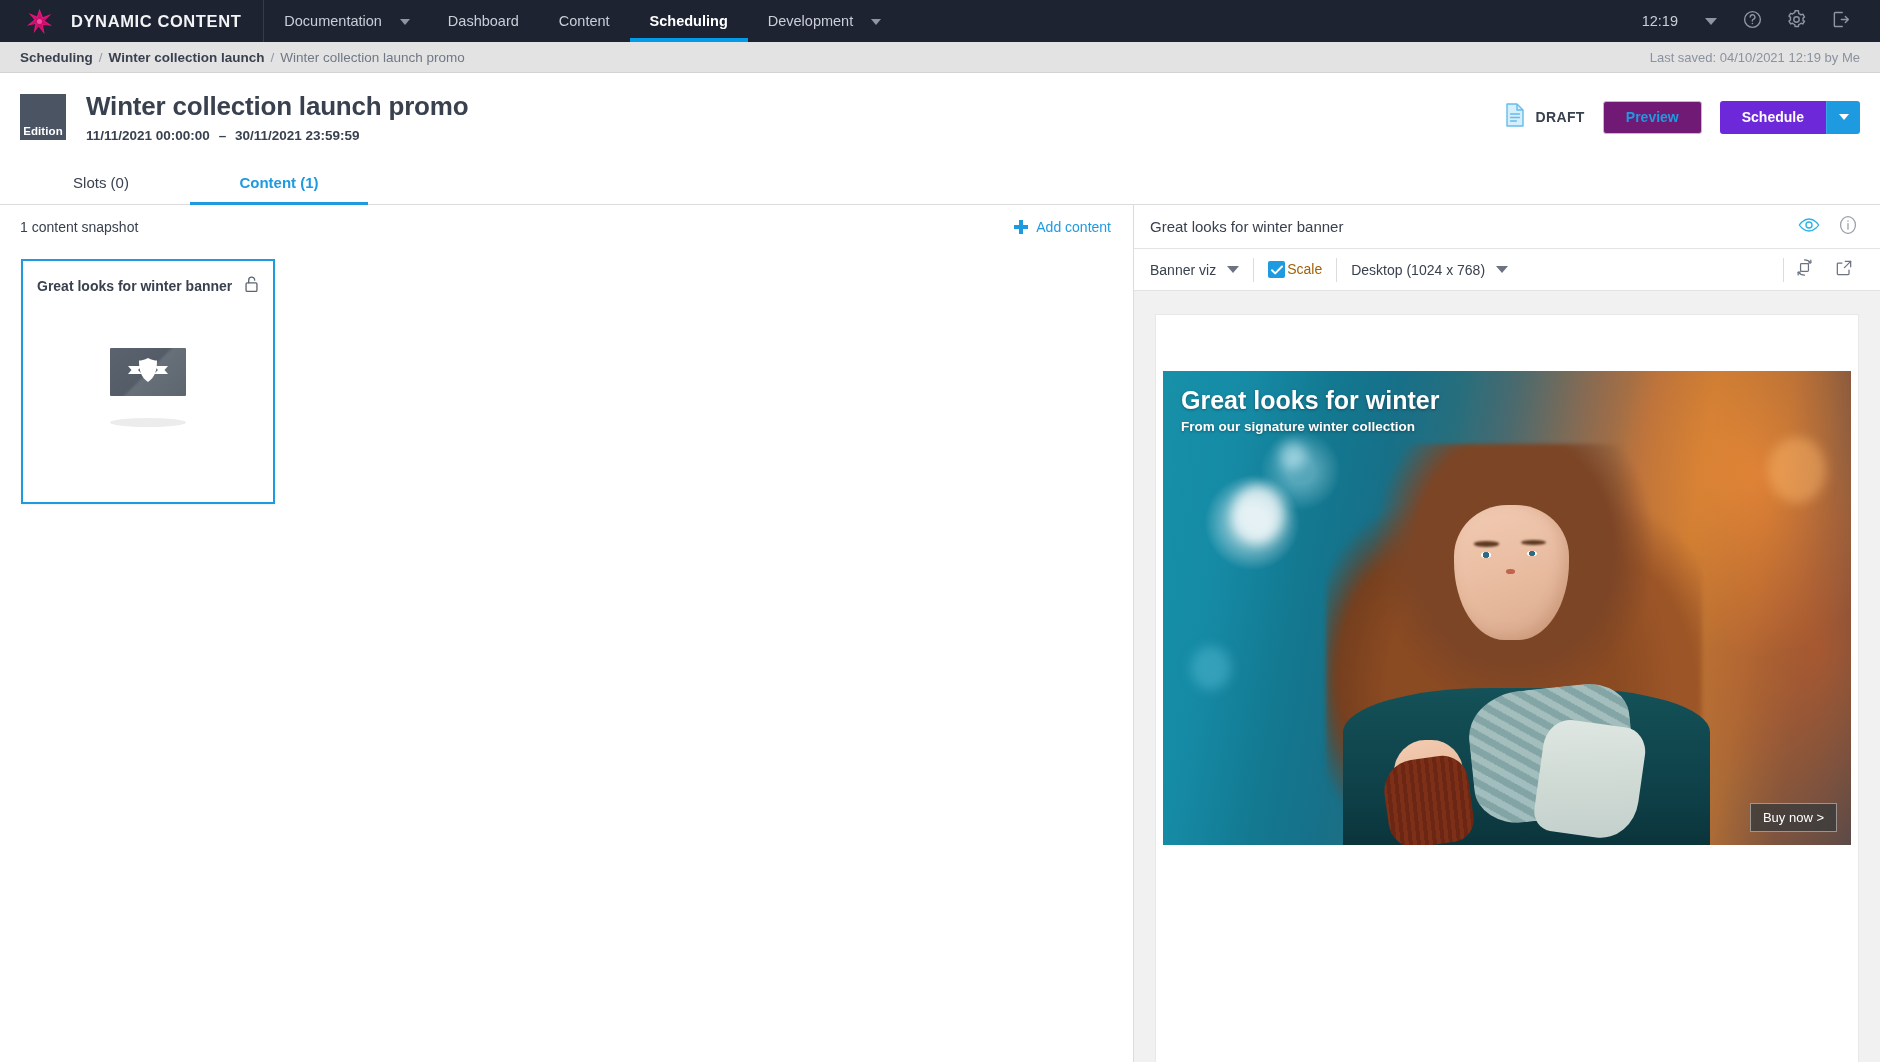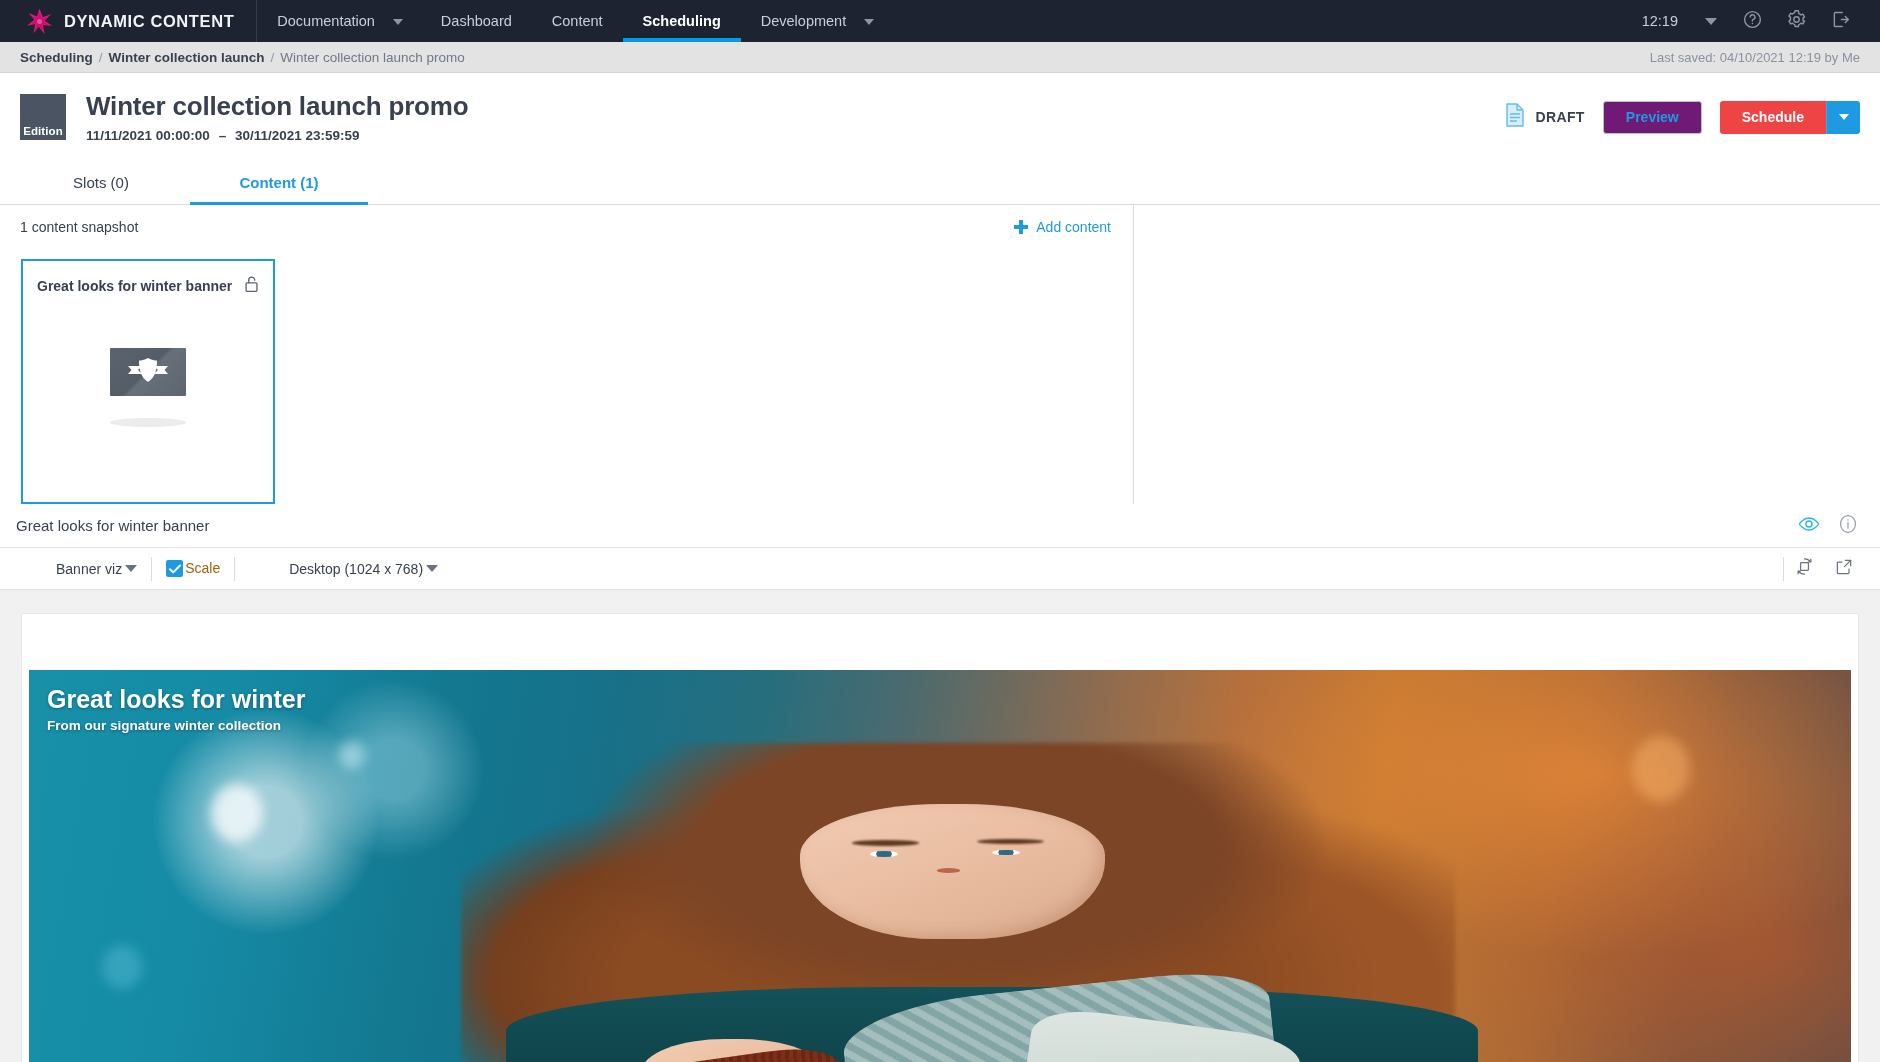--- a/index.html
+++ b/index.html
@@ -24,20 +24,21 @@
   .brand {
     display: flex; align-items: center; gap: 11px;
     padding: 0 22px 0 26px;
     border-right: 1px solid #343b4b;
     height: 100%;
   }
   .brand-logo { width: 27px; height: 27px; position: relative; }
   .brand-name {
     font-size: 16.5px; font-weight: bold; letter-spacing: 0.6px;
     color: #f2f3f5;
+    margin-left: 7px;
   }
   .nav-items { display: flex; align-items: stretch; }
   .nav-item {
     display: flex; align-items: center;
     padding: 10px 20px;
     font-size: 14.5px;
     color: #c9ced8;
     cursor: pointer;
     position: relative;
     height: 100%;
@@ -130,21 +131,21 @@
     height: 33px; border-radius: 3px; font-size: 14px; font-weight: bold;
     display: inline-flex; align-items: center; justify-content: center;
     cursor: pointer; white-space: nowrap;
   }
   .btn-outline {
     border: 1px solid #b9c0c9; background: #701a75; color: #1e9ae0;
     padding: 0 22px;
   }
   .btn-primary-group { display: flex; }
   .btn-primary {
-    background: #ef4444; color: #fff; padding: 0 22px;
+    background: #6d28d9; color: #fff; padding: 0 22px;
     border-radius: 3px 0 0 3px;
   }
   .btn-primary-caret {
     background: #1e9ae0; width: 34px;
     border-radius: 0 3px 3px 0;
     border-left: 1px solid #3aa8e6;
     display: flex; align-items: center; justify-content: center;
     cursor: pointer;
   }
   .btn-primary-caret i {
@@ -169,21 +170,21 @@
     font-size: 15px; color: #39414f; cursor: pointer;
     position: relative;
   }
   .tab.active { color: #1e9ae0; font-weight: bold; }
   .tab.active::after {
     content: ""; position: absolute; left: 0; right: 0; bottom: -1px;
     height: 3px; background: #1e9ae0;
   }
 
   
-  .body-split { display: flex; height: calc(1062px - 42px - 31px - 88px - 44px); flex-direction: column; }
+  .body-split { display: flex; height: calc(1062px - 42px - 31px - 88px - 44px); }
 
   .left-pane {
     width: 1134px;
     background: #fff;
     border-right: 1px solid #dcdcdc;
     display: flex; flex-direction: column;
   }
   .left-toolbar {
     height: 44px; display: flex; align-items: center;
     padding: 0 22px 0 20px;
@@ -247,24 +248,23 @@
   .rp-title { font-size: 15px; color: #39414f; }
   .rp-header-icons { margin-left: auto; display: flex; align-items: center; gap: 18px; }
 
   .rp-toolbar {
     height: 42px; display: flex; align-items: center;
     padding: 0 16px 0 16px;
     border-bottom: 1px solid #e3e3e3;
     gap: 0;
   }
   .tb-select {
-    display: flex; align-items: center; gap: 3px;
+    display: flex; align-items: center; gap: 11px;
     font-size: 14px; color: #39414f; cursor: pointer;
     padding-right: 14px;
-    margin-left: 40px;
   }
   .tb-caret {
     width: 0; height: 0;
     border-left: 6px solid transparent;
     border-right: 6px solid transparent;
     border-top: 7px solid #6b7280;
   }
   .tb-div { width: 1px; height: 24px; background: #dcdcdc; }
   .tb-check-wrap {
     display: flex; align-items: flex-start; gap: 2px;

